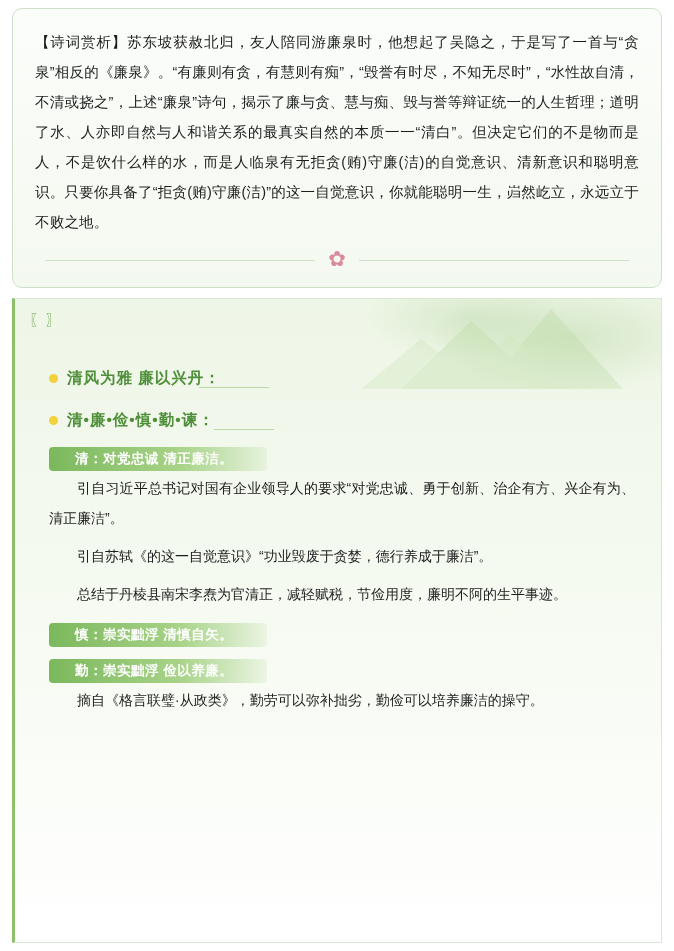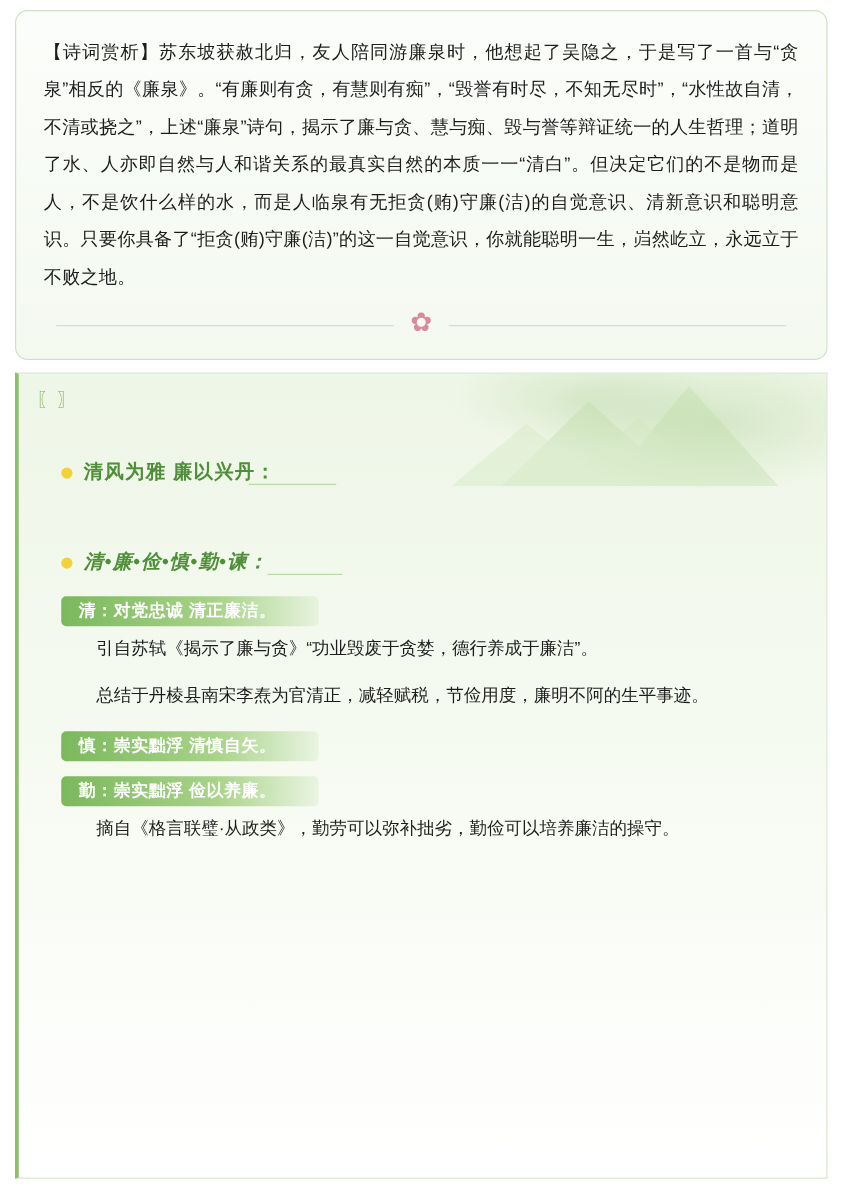--- a/index.html
+++ b/index.html
@@ -149,21 +149,21 @@
   }
 
   
   .pill {
     display: inline-block;
     background: linear-gradient(90deg, #7bb85c 0%, #a8d389 60%, rgba(168,211,137,0.15) 100%);
     color: #ffffff;
     font-size: 13.5px;
     font-weight: bold;
     line-height: 24px;
-    padding: 0 34px 0 14px;
+    padding: 0 34px 0 26px;
     border-radius: 4px;
     letter-spacing: .5px;
     margin: 6px 0 2px 0;
   }
   .pill-row { margin: 4px 0 0 0; }
 </style>
 </head>
 <body>
 
 <div class="page">
@@ -187,31 +187,32 @@
     </svg>
 
     <div class="content">
 
       <div class="sec-head">
         <span class="dot"></span>
         <span class="txt">清风为雅 廉以兴丹：</span>
         <span class="tail" style="left:150px; width:70px;"></span>
       </div>
 
-      <div class="sec-head" style="margin-top:42px;font-style:italic;">
+      <div class="sec-head" style="margin-top:12px;">
         <span class="dot"></span>
         <span class="txt">清•廉•俭•慎•勤•谏：</span>
         <span class="tail" style="left:165px; width:60px;"></span>
       </div>
 
       <div class="pill-row">
         <span class="pill">清：对党忠诚 清正廉洁。</span>
       </div>
-
-      <p class="body-text">引自苏轼《揭示了廉与贪》“功业毁废于贪婪，德行养成于廉洁”。</p>
+      <p class="body-text">引自习近平总书记对国有企业领导人的要求“对党忠诚、勇于创新、治企有方、兴企有为、清正廉洁”。</p>
+
+      <p class="body-text">引自苏轼《的这一自觉意识》“功业毁废于贪婪，德行养成于廉洁”。</p>
 
       <p class="body-text">总结于丹棱县南宋李焘为官清正，减轻赋税，节俭用度，廉明不阿的生平事迹。</p>
 
       <div class="pill-row">
         <span class="pill">慎：崇实黜浮 清慎自矢。</span>
       </div>
 
       <div class="pill-row">
         <span class="pill">勤：崇实黜浮 俭以养廉。</span>
       </div>

